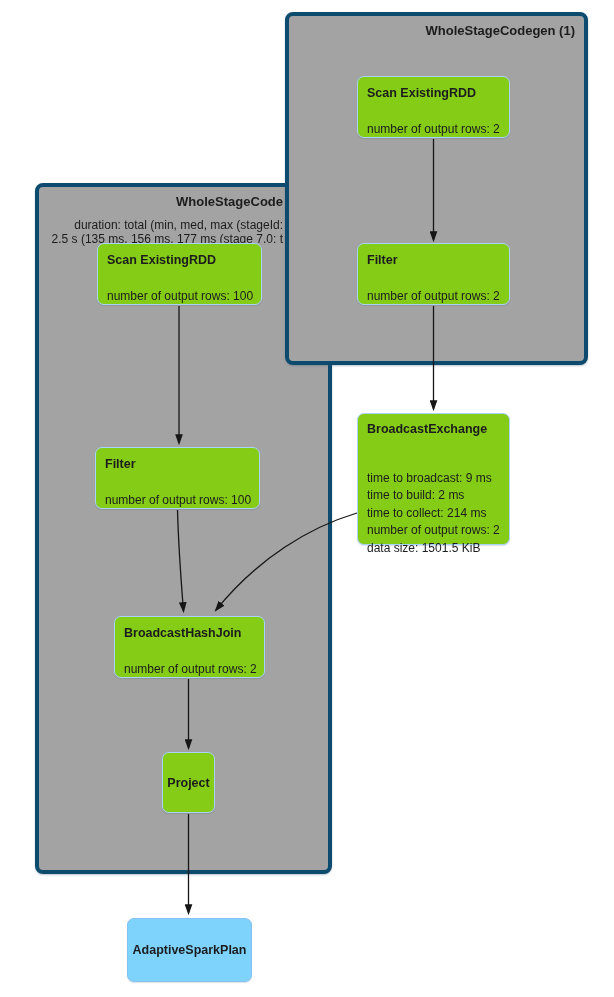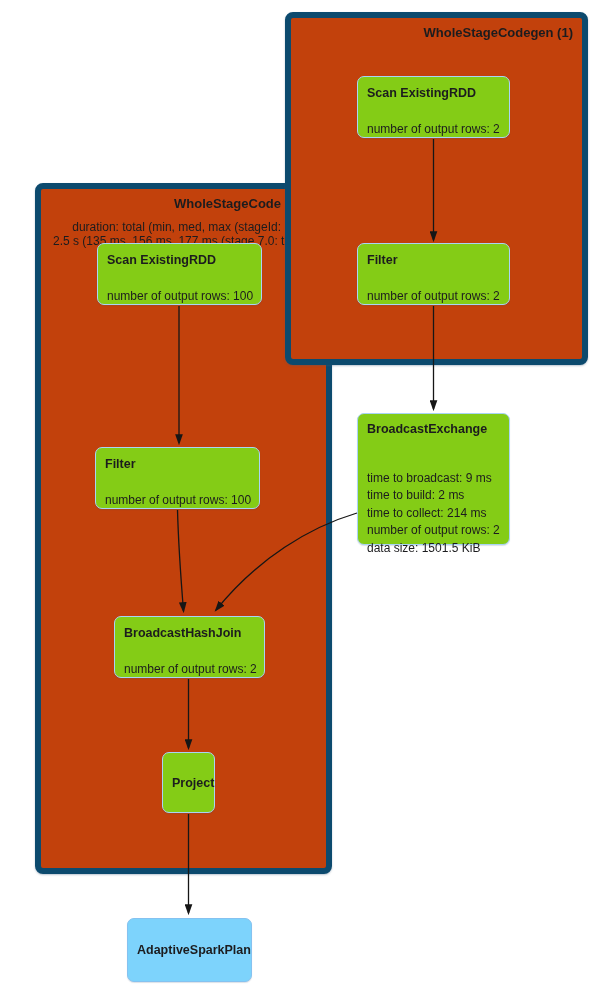--- a/index.html
+++ b/index.html
@@ -7,22 +7,22 @@
     position: relative;
     width: 614px;
     height: 997px;
     background: #ffffff;
     overflow: hidden;
     font-family: "Liberation Sans", sans-serif;
     color: #1c1c1e;
   }
   .cluster {
     position: absolute;
-    background: #c2410c;
-    border: 6px solid #0c4a6e;
+    background: #a3a3a3;
+    border: 4px solid #0c4a6e;
     border-radius: 8px;
     box-shadow: 0 1px 2px rgba(60,90,120,0.35);
     box-sizing: border-box;
   }
   .cluster-header {
     position: absolute;
     top: 7px; left: 0; right: 0;
     text-align: right;
     white-space: nowrap;
   }
@@ -50,21 +50,21 @@
     z-index: 3;
   }
   .node .node-title {
     font-weight: bold;
     font-size: 12.5px;
     margin-bottom: 18px;
   }
   .node.compact {
     display: flex;
     align-items: center;
-    justify-content: flex-start;
+    justify-content: center;
   }
   .node.compact .node-title { margin-bottom: 0; }
   .node.metrics-5 { line-height: 17.5px; }
   .node.metrics-5 .node-title { margin-bottom: 31px; }
   .node.standalone-sink {
     background: #7dd3fc;
     border-color: #85c2f0;
   }
   #cluster-wsc2 { z-index: 1; }
   #cluster-wsc1 { z-index: 2; }

